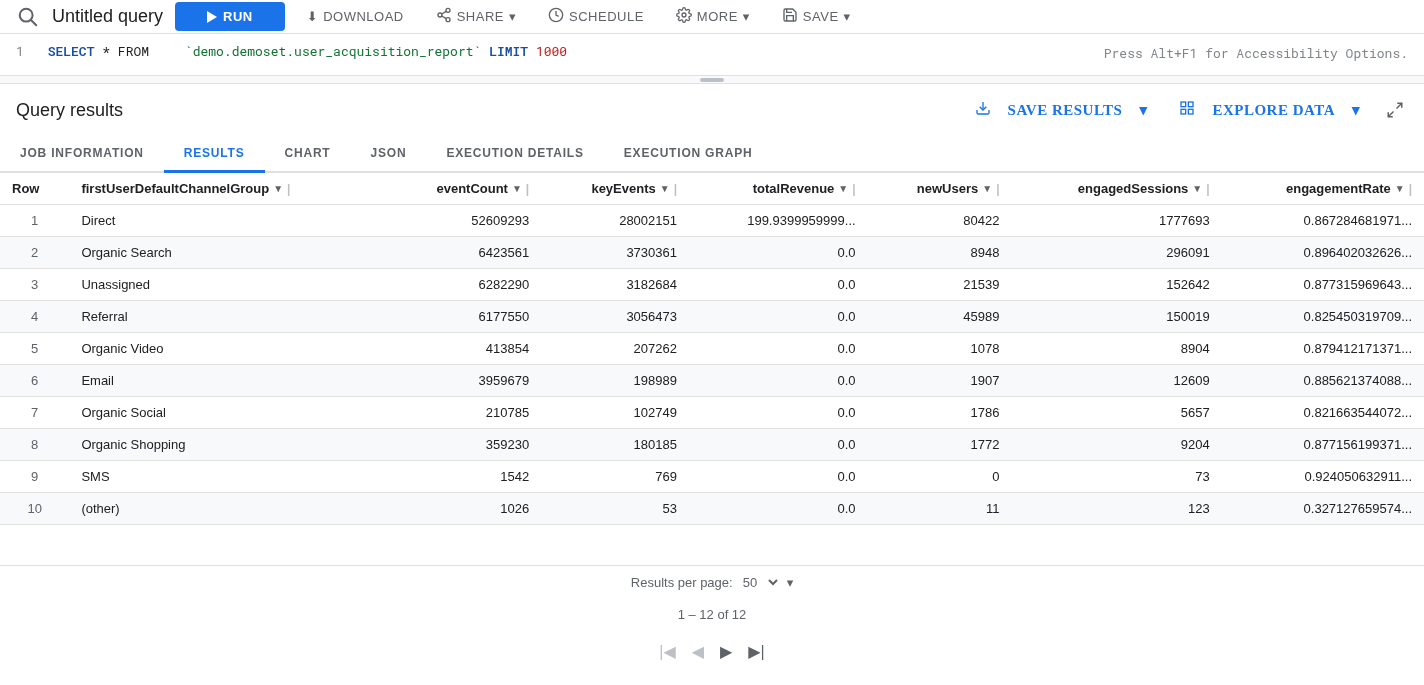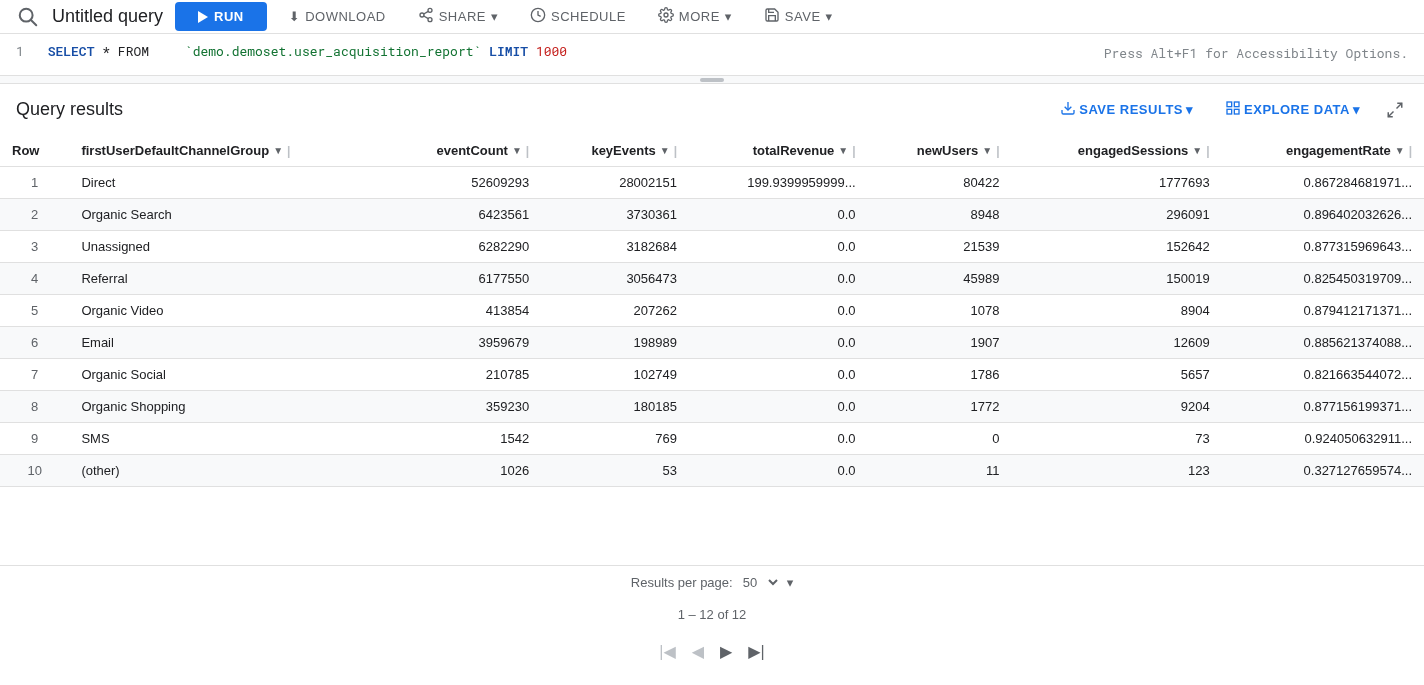--- a/index.html
+++ b/index.html
@@ -20,21 +20,21 @@
       color: #5f6368; font-size: 18px;
     }
     .query-title {
       font-size: 18px; font-weight: 400; color: #202124;
       flex-shrink: 0;
     }
     .run-btn {
       display: flex; align-items: center; gap: 6px;
       background: #1a73e8; color: #fff;
       border: none; border-radius: 4px;
-      padding: 7px 23px; cursor: pointer;
+      padding: 7px 32px; cursor: pointer;
       font-size: 13px; font-weight: 600; letter-spacing: 0.5px;
     }
     .run-btn .play-icon {
       width: 0; height: 0;
       border-top: 6px solid transparent;
       border-bottom: 6px solid transparent;
       border-left: 10px solid #fff;
       display: inline-block;
     }
     .toolbar-btn {
@@ -79,24 +79,25 @@
     .results-header {
       display: flex; align-items: center;
       padding: 10px 16px;
       gap: 12px;
     }
     .results-title {
       font-size: 18px; font-weight: 400; color: #202124;
       flex: 1;
     }
     .results-action-btn {
-      display: flex; align-items: center; gap: 3px;
+      display: flex; align-items: center; gap: 17px;
       background: none; border: none; cursor: pointer;
-      color: #1a73e8; font-size: 13px; font-weight: 600; letter-spacing: 0.5px;
+      color: #1a73e8; font-size: 15px; font-weight: 600; letter-spacing: 0.5px;
       padding: 6px 10px;
+      font-family: Liberation Serif, serif;
     }
     .results-action-btn svg { color: #1a73e8; }
     .expand-btn {
       display: flex; flex-direction: column; gap: 2px;
       cursor: pointer; padding: 4px; background: none; border: none;
     }
 
     
     .tabs-bar {
       display: flex; align-items: flex-end;
@@ -292,20 +293,28 @@
     <button class="expand-btn">
       <svg width="18" height="18" viewBox="0 0 24 24" fill="none" stroke="#5f6368" stroke-width="2">
         <polyline points="15 3 21 3 21 9"></polyline>
           <polyline points="9 21 3 21 3 15"></polyline>
         <line x1="21" y1="3" x2="14" y2="10"></line>
           <line x1="3" y1="21" x2="10" y2="14"></line>
       </svg>
     </button>
   </div>
 
+  <div class="tabs-bar">
+    <div class="tab">JOB INFORMATION</div>
+    <div class="tab active">RESULTS</div>
+    <div class="tab">CHART</div>
+    <div class="tab">JSON</div>
+    <div class="tab">EXECUTION DETAILS</div>
+    <div class="tab">EXECUTION GRAPH</div>
+  </div>
 
   <div class="table-container">
     <table>
       <thead>
         <tr>
           <th>
             <div class="col-header-inner">Row</div>
           </th>
           <th>
             <div class="col-header-inner">

